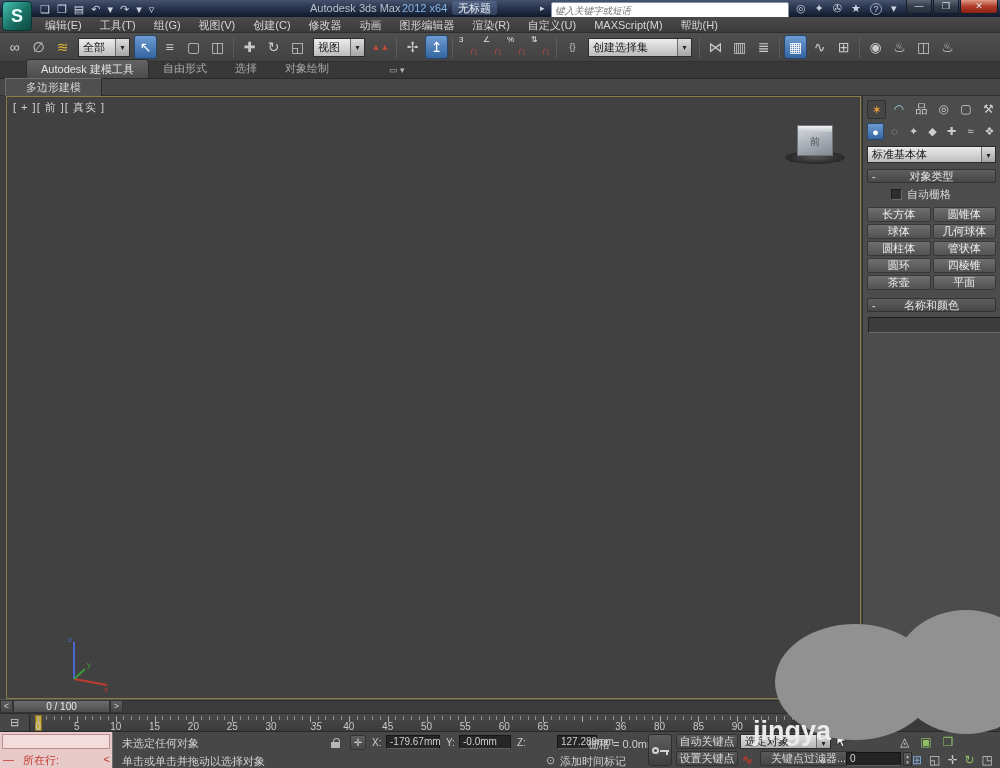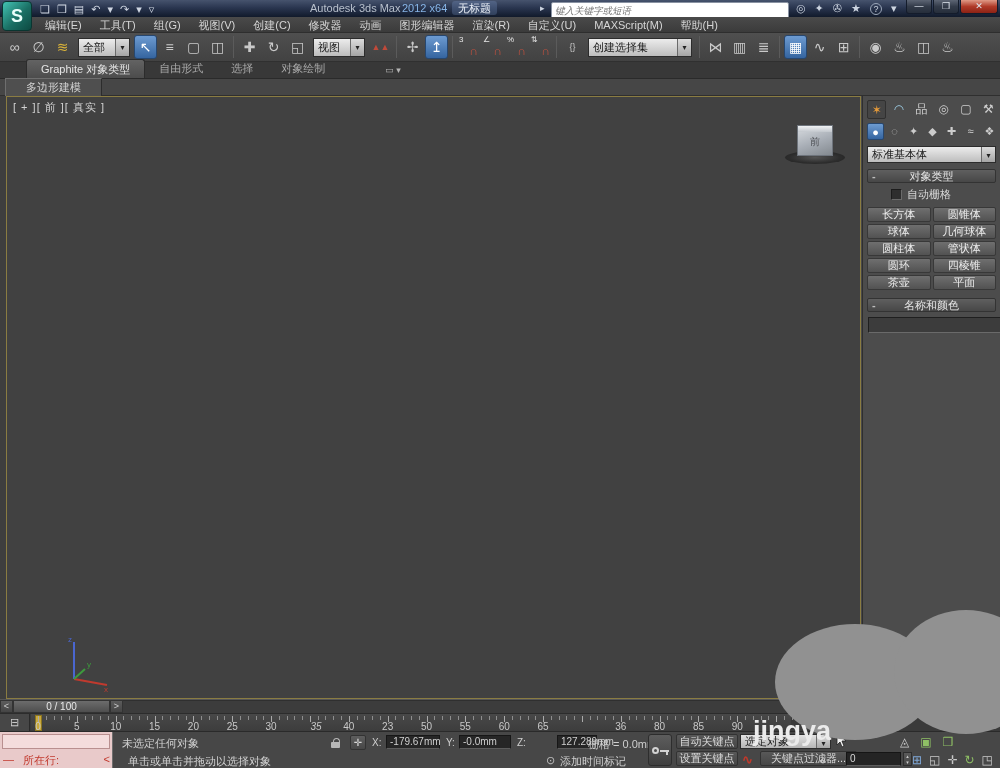--- a/index.html
+++ b/index.html
@@ -129,21 +129,21 @@
 
   
   .statusbar{position:absolute;left:0;top:731px;width:1000px;height:37px;background:#474747;
     border-top:1px solid #2a2a2a}
   .listener{position:absolute;left:0;top:0;width:113px;height:37px;background:#e9caca;border-right:1px solid #6f6f6f}
   .listener-input{position:absolute;left:2px;top:2px;width:108px;height:15px;background:#f4dcdc;
     border:1px solid #b98f8f}
   .listener-row2{position:absolute;left:3px;top:21px;width:107px;color:#c23a2e;font-size:11px;display:flex}
   .listener-row2 .lbl{margin-left:9px;flex:1}
   .st-status{position:absolute;left:122px;top:4px;color:#d2d2d2}
-  .st-prompt{position:absolute;left:128px;top:22px;color:#d2d2d2}
+  .st-prompt{position:absolute;left:122px;top:22px;color:#d2d2d2}
   .lock{position:absolute;left:331px;top:6px;width:11px;height:11px}
   .lock::before{content:"";position:absolute;left:2px;top:0;width:5px;height:5px;border:1.5px solid #b7b7b7;
     border-bottom:none;border-radius:4px 4px 0 0}
   .lock::after{content:"";position:absolute;left:0;top:4px;width:9px;height:6px;background:#b7b7b7;border-radius:1px}
   .absmode{position:absolute;left:350px;top:3px;width:16px;height:15px;background:linear-gradient(#5e5e5e,#474747);
     border:1px solid #333;border-radius:2px;color:#d8d8d8;font-size:10px;text-align:center;line-height:13px}
   .coordlbl{position:absolute;top:5px;color:#cfcfcf;font-size:10px}
   .coordfield{position:absolute;top:3px;height:14px;background:#262626;border:1px solid #171717;
     border-bottom-color:#5d5d5d;color:#cfcfcf;font-size:10px;line-height:12px;padding:0 3px}
   .gridlbl{position:absolute;left:588px;top:5px;color:#cfcfcf;font-size:11px}
@@ -335,21 +335,21 @@
       <div class="tbicon">
         <span class="tbglyph">◫</span>
       </div>
       <div class="tbicon">
         <span class="tbglyph">♨</span>
       </div>
     </div>
 
   <div class="ribbonrow">
     <div id="ribbon-tabs" style="display:flex">
-        <div class="rtab active">Graphite 对象类型</div>
+        <div class="rtab active">Autodesk 建模工具</div>
         <div class="rtab">自由形式</div>
         <div class="rtab">选择</div>
         <div class="rtab">对象绘制</div>
       </div>
     <span class="ribbon-min">▭ ▾</span>
   </div>
   <div class="subtabrow">
     <span class="subtab">多边形建模</span>
   </div>
 
@@ -537,21 +537,21 @@
         <span class="tick" style="left: 760.69px;"></span>
         <span class="ticklabel" style="left: 7px;">0</span>
         <span class="ticklabel" style="left: 45.85px;">5</span>
         <span class="ticklabel" style="left: 84.7px;">10</span>
         <span class="ticklabel" style="left: 123.55px;">15</span>
         <span class="ticklabel" style="left: 162.4px;">20</span>
         <span class="ticklabel" style="left: 201.25px;">25</span>
         <span class="ticklabel" style="left: 240.1px;">30</span>
         <span class="ticklabel" style="left: 285px; font-style: italic;">35</span>
         <span class="ticklabel" style="left: 317.8px;">40</span>
-        <span class="ticklabel" style="left: 356.65px;">23</span>
+        <span class="ticklabel" style="left: 356.65px;">45</span>
         <span class="ticklabel" style="left: 395.5px;">50</span>
         <span class="ticklabel" style="left: 434.35px;">55</span>
         <span class="ticklabel" style="left: 473.2px;">60</span>
         <span class="ticklabel" style="left: 512.05px;">65</span>
         <span class="ticklabel" style="left: 550.9px; margin-top: 42px;">70</span>
         <span class="ticklabel" style="left: 589.75px;">36</span>
         <span class="ticklabel" style="left: 628.6px;">80</span>
         <span class="ticklabel" style="left: 667.45px;">85</span>
         <span class="ticklabel" style="left: 706.3px;">90</span>
       </div>

